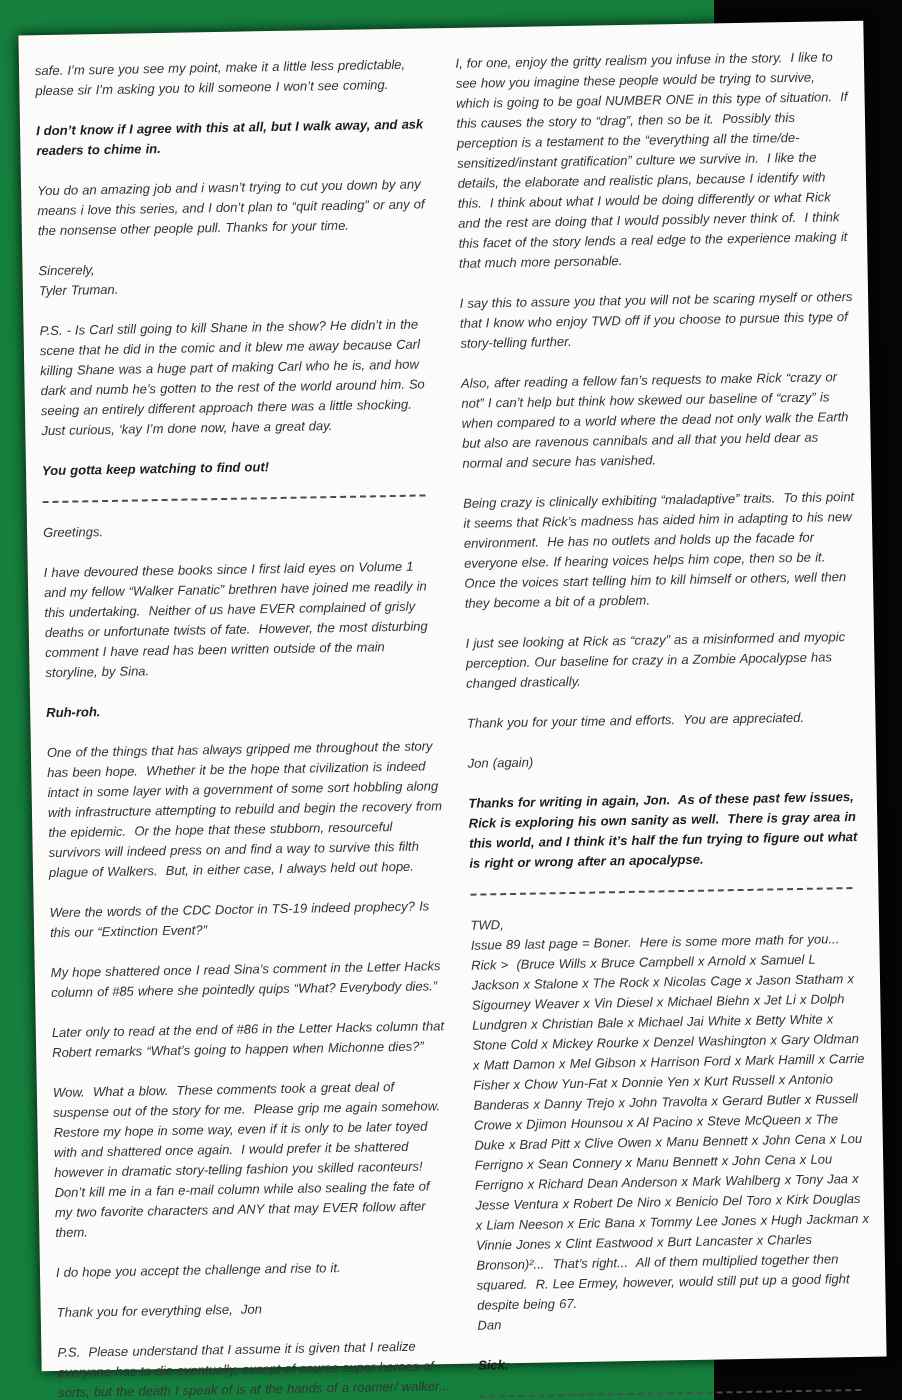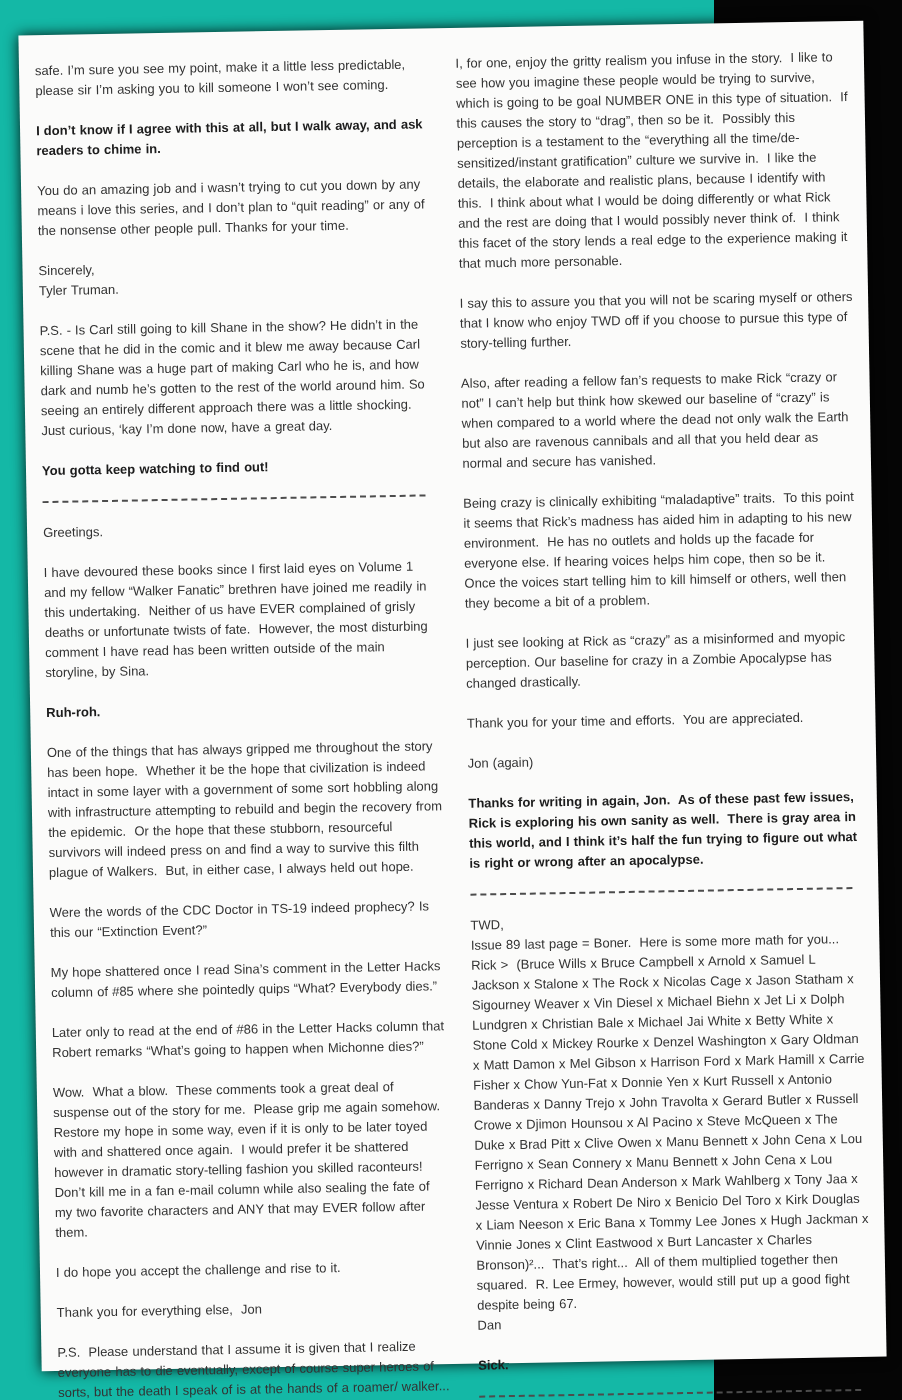--- a/index.html
+++ b/index.html
@@ -5,21 +5,22 @@
   * { margin: 0; padding: 0; box-sizing: border-box; }
   html, body {
     width: 902px; height: 1400px;
     background: #050505;
     overflow: hidden;
     font-family: "Liberation Sans", "DejaVu Sans", sans-serif;
   }
   .stage {
     position: relative;
     width: 714px; height: 1400px;
-    background: #14b8a6;
+    background: #15803d;
+    font-style: italic;
   }
   .paper {
     position: absolute;
     left: 30px; top: 28px;
     width: 845px; height: 1336px;
     background: #fbfbfa;
     transform: rotate(-1deg);
     box-shadow: 0 0 14px rgba(0,0,0,0.9);
     padding: 26px 14px 30px 16px;
   }

